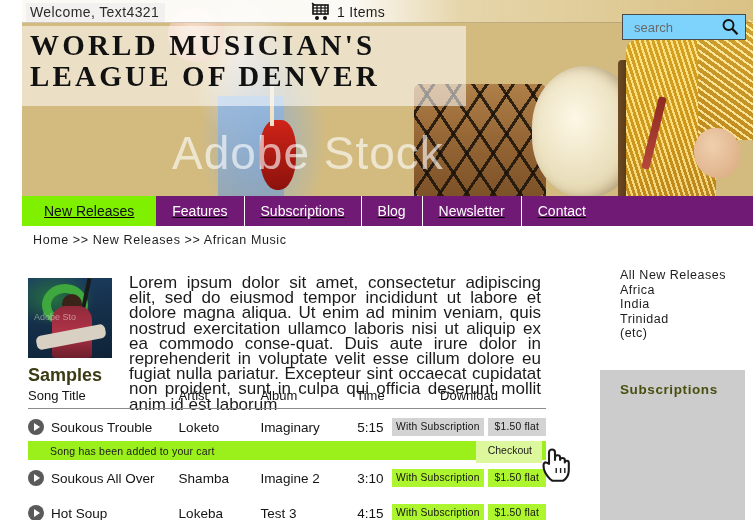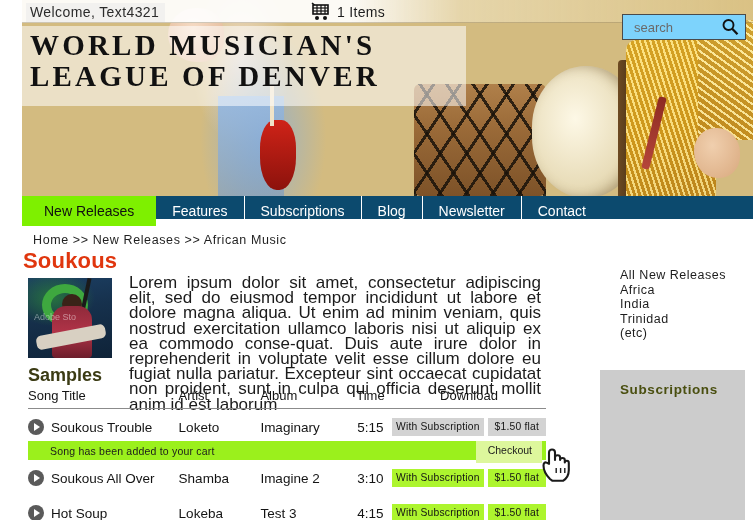--- a/index.html
+++ b/index.html
@@ -160,23 +160,24 @@
     font-size: 29px;
     line-height: 31px;
     letter-spacing: 3.2px;
     color: #111111;
     text-transform: uppercase;
     white-space: pre-line;
   }
 
   
   #navbar {
-    position: absolute; left: 22px; top: 196px; width: 731px; height: 23px;
-    background: #0c4a6e;
+    position: absolute; left: 22px; top: 196px; width: 731px; height: 30px;
+    background: #701a75;
     display: flex;
+    text-decoration: underline;
   }
   .nav-item {
     height: 30px; line-height: 30px;
     color: #ffffff;
     font-size: 14px;
     text-align: center;
     padding: 0 16px;
     border-right: 1px solid #ffffff;
     white-space: nowrap;
     cursor: pointer;
@@ -343,20 +344,21 @@
     <div class="pink-hand"></div>
     <div class="blue-cloth"></div>
     <div class="red-tassel"></div>
     <div class="drum-left"></div>
     <div class="drum-head"></div>
     <div class="drum-rim"></div>
     <div class="gold-robe"></div>
     <div class="gold-sleeve"></div>
     <div class="stick"></div>
     <div class="hand"></div>
+    <div class="wm">Adobe Stock</div>
   </div>
 
   <div id="welcome-strip"></div>
 
   <div id="welcome-text">Welcome, Text4321</div>
 
   <div id="cart-area">
     <svg id="cart-icon" width="21" height="19" viewBox="0 0 21 19">
       <rect x="2" y="3" width="15" height="9" fill="none" stroke="#111" stroke-width="1.6"></rect>
       <line x1="2" y1="6" x2="17" y2="6" stroke="#111" stroke-width="1.2"></line>
@@ -386,21 +388,20 @@
   <div id="navbar">
     <div class="nav-item active">New Releases</div>
     <div class="nav-item">Features</div>
     <div class="nav-item">Subscriptions</div>
     <div class="nav-item">Blog</div>
     <div class="nav-item">Newsletter</div>
     <div class="nav-item">Contact</div>
   </div>
 
   <div id="breadcrumb">Home &gt;&gt; New Releases &gt;&gt; African Music</div>
-  <div id="page-title">Soukous</div>
 
   <div id="thumb">
     <div class="t-ring"></div>
     <div class="t-mic"></div>
     <div class="t-head"></div>
     <div class="t-body"></div>
     <div class="t-guitar"></div>
     <div class="t-wm">Adobe Sto</div>
   </div>
 

